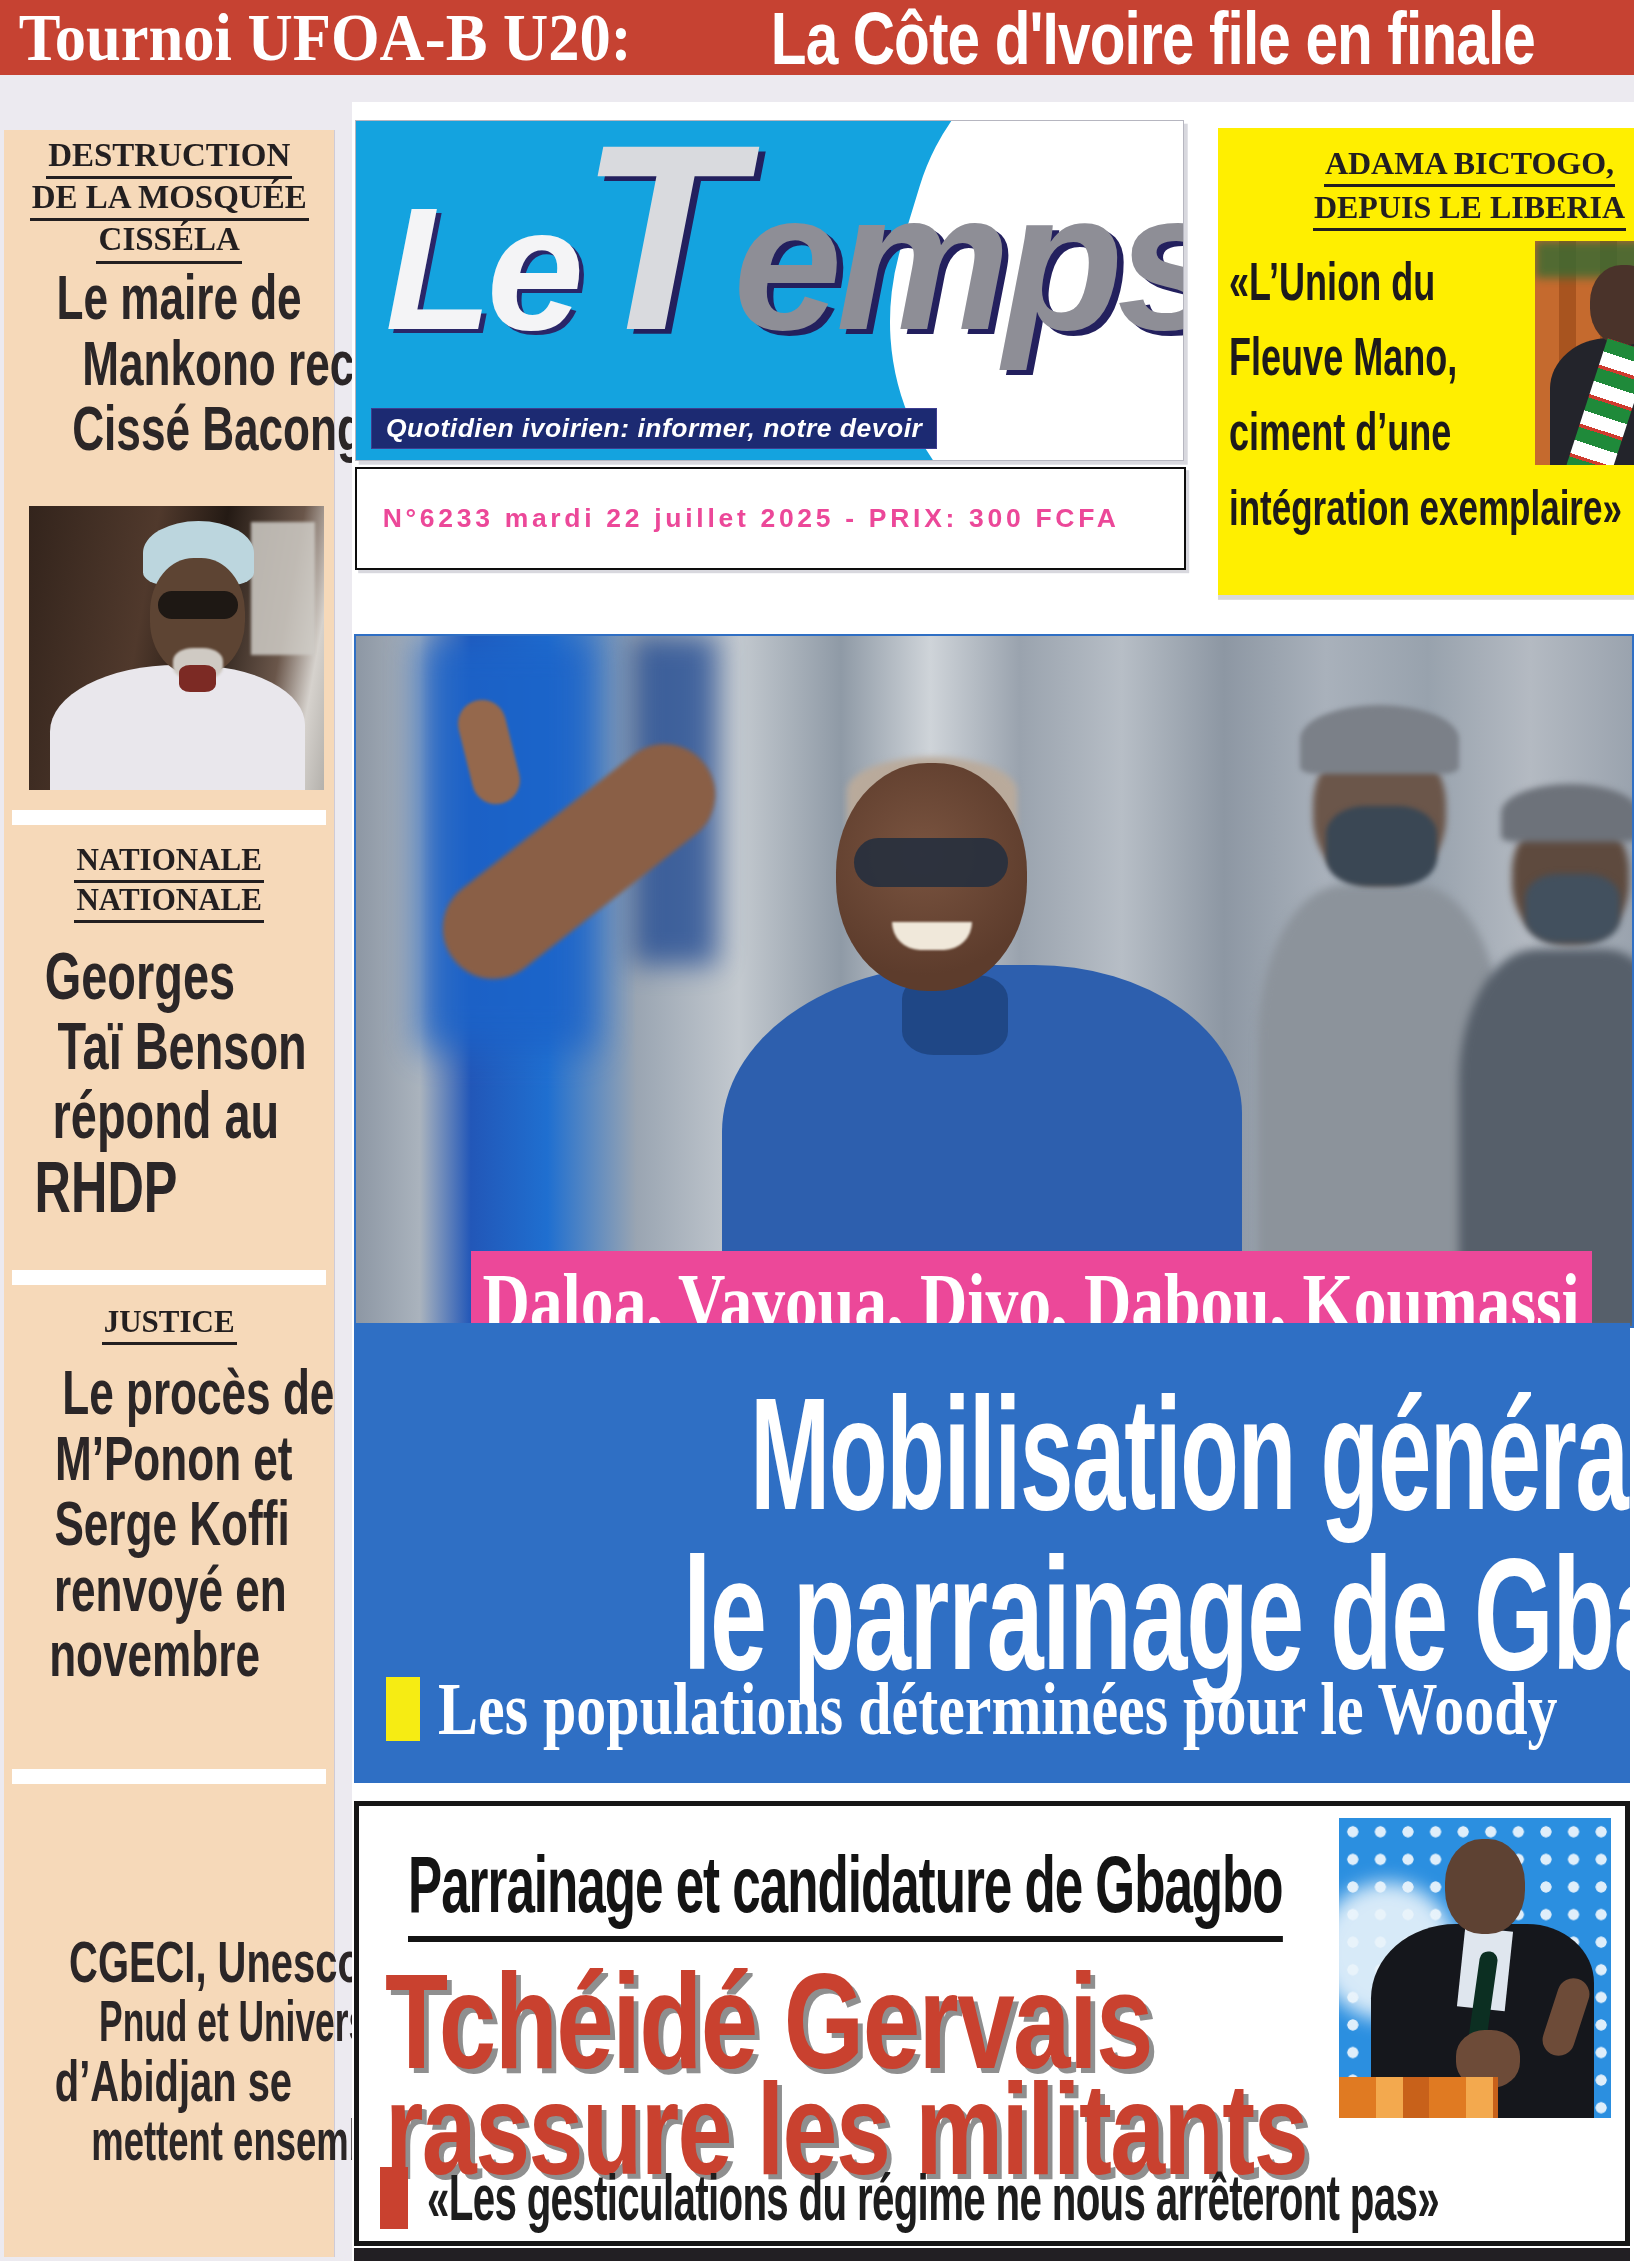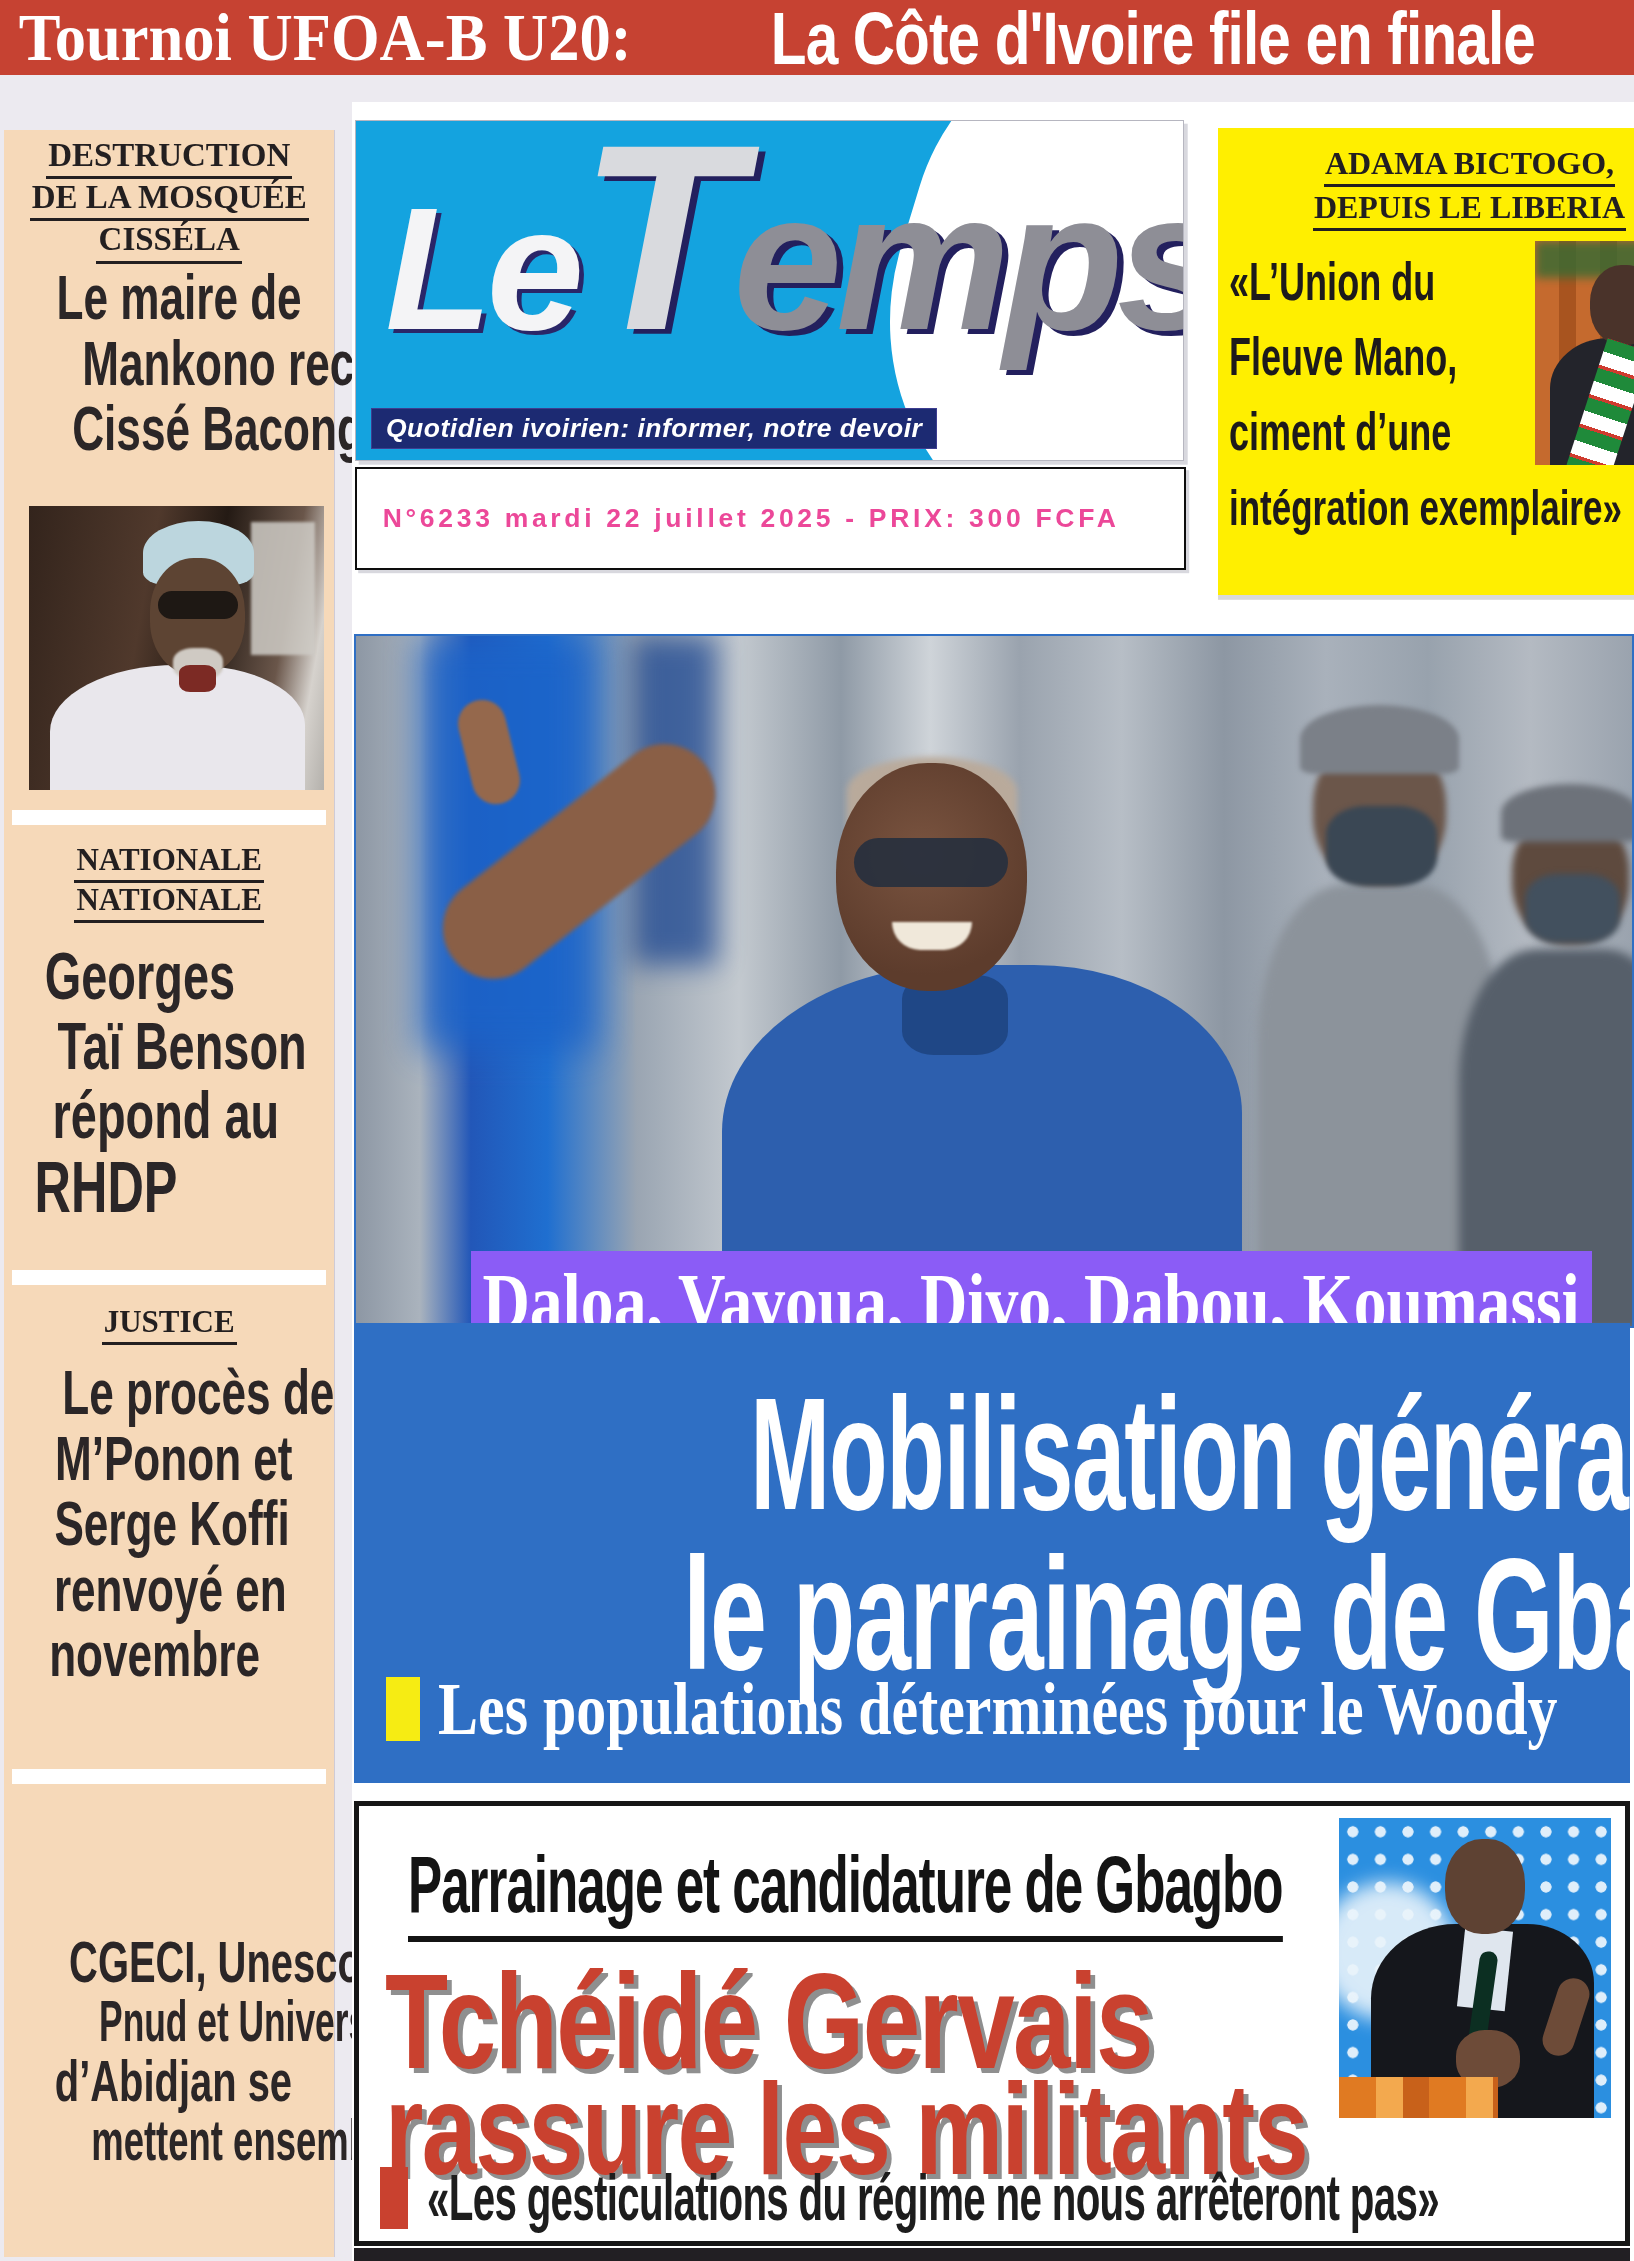--- a/index.html
+++ b/index.html
@@ -90,21 +90,21 @@
   .photo-main .guy1h{position:absolute;left:957px;top:101px;width:133px;height:148px;background:#6b564a;border-radius:46%;filter:blur(3.2px);}
   .photo-main .guy1c{position:absolute;left:944px;top:69px;width:159px;height:69px;background:#7b8088;border-radius:50% 50% 10% 10%;filter:blur(2.7px);}
   .photo-main .guy1m{position:absolute;left:970px;top:170px;width:111px;height:80px;background:#3a4754;border-radius:35%;filter:blur(2.7px);}
   .photo-main .guy1b{position:absolute;left:902px;top:249px;width:244px;height:445px;background:#8c939b;border-radius:35% 35% 0 0;filter:blur(4.2px);}
   .photo-main .guy2h{position:absolute;left:1156px;top:175px;width:117px;height:133px;background:#5e4a3e;border-radius:46%;filter:blur(3.7px);}
   .photo-main .guy2c{position:absolute;left:1145px;top:148px;width:138px;height:58px;background:#6d727a;border-radius:50% 50% 10% 10%;filter:blur(3.2px);}
   .photo-main .guy2m{position:absolute;left:1169px;top:238px;width:95px;height:69px;background:#42505e;border-radius:35%;filter:blur(3.2px);}
   .photo-main .guy2b{position:absolute;left:1103px;top:313px;width:223px;height:382px;background:#565f6a;border-radius:35% 35% 0 0;filter:blur(4.8px);}
 
   
-  .strip{position:absolute;left:119px;top:1149px;width:1121px;height:102px;background:#8b5cf6;
+  .strip{position:absolute;left:119px;top:1149px;width:1121px;height:102px;background:#ec4899;
     display:flex;align-items:center;justify-content:center;}
   .strip span{font-family:"Liberation Serif",serif;font-weight:700;font-size:80px;color:#fff;white-space:nowrap;
     display:inline-block;transform:scaleX(.82);transform-origin:center;}
 
   
   .blueband{position:absolute;left:2.1px;top:1221px;width:1276px;height:460px;background:#2f6fc4;}
   .bb-line{width:100%;text-align:center;font-weight:700;color:#fff;line-height:1;}
   .bb-line div{display:inline-block;white-space:nowrap;transform:scaleX(.60);transform-origin:center;font-size:160px;letter-spacing:-2.1px;}
   .bb-line.l1{margin-top:51px;}
   .bb-line.l2 div{transform:scaleX(.64);}

